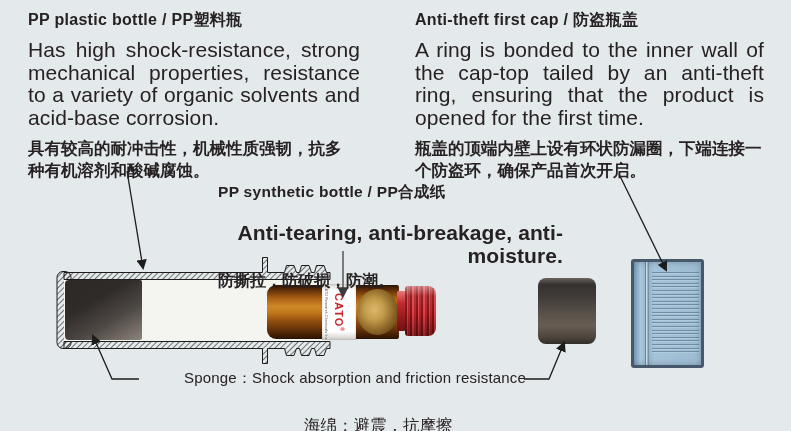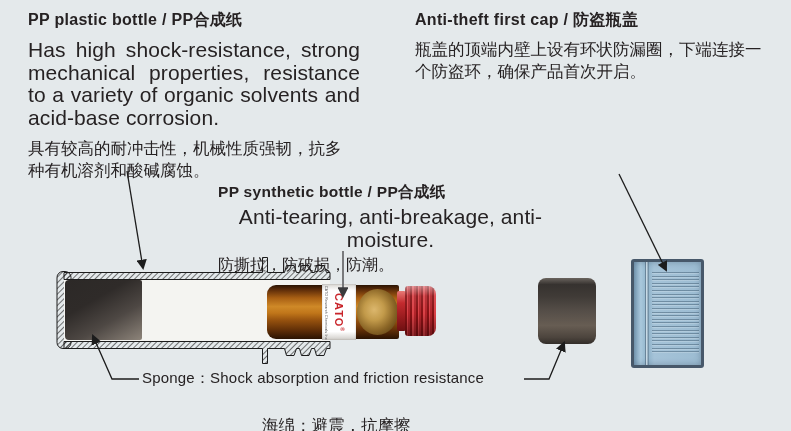--- a/index.html
+++ b/index.html
@@ -6,29 +6,29 @@
   .canvas{
     position:relative;width:791px;height:431px;overflow:hidden;
     background:#e4e9eb;
     font-family:"Liberation Sans","DejaVu Sans",sans-serif;
     color:#262223;
   }
   
   .blk{position:absolute;z-index:5;}
   .blk .h{font-size:16px;font-weight:bold;letter-spacing:.3px;line-height:20px;}
   .blk .en{margin-top:9px;font-size:21px;line-height:22.5px;text-align:justify;letter-spacing:.1px;}
-  .blk .zh{margin-top:8px;font-size:16.5px;line-height:22px;font-weight:400;}
+  .blk .zh{margin-top:8px;font-size:16.5px;line-height:22px;font-weight:700;}
   .blk-left{left:28px;top:10px;width:332px;}
   .blk-left .zh{width:322px;}
   .blk-right{left:415px;top:10px;width:349px;}
   .blk-mid{left:218px;top:182px;width:345px;}
   .blk-mid .h{font-size:15.5px;}
-  .blk-mid .en{margin-top:4px;text-align:center;}
+  .blk-mid .en{margin-top:20px;text-align:right;font-weight:bold;}
   .blk-mid .zh{margin-top:3px;font-size:16px;}
-  .cap-line{position:absolute;z-index:5;white-space:nowrap;}
+  .cap-line{position:absolute;z-index:5;white-space:nowrap;margin-left:42px;}
   .sponge-en{left:142px;top:369px;font-size:15px;letter-spacing:.2px;}
   .sponge-zh{left:262px;top:415px;font-size:16.5px;font-weight:500;}
   
   .part{position:absolute;z-index:2;}
   .sponge-in-tube{
     left:65px;top:280px;width:77px;height:60px;border-radius:4px 2px 2px 4px;
     background:linear-gradient(150deg,#2c2927 0%,#2f2b29 35%,#4e4844 65%,#8d847a 100%);
   }
   .vial-body{
     left:267px;top:285px;width:132px;height:54px;border-radius:9px 2px 2px 9px;
@@ -143,27 +143,28 @@
       </marker>
     </defs>
     <line x1="127" y1="171" x2="143" y2="268" stroke="#1c1c1c" stroke-width="1.3" marker-end="url(#ah)"></line>
     <line x1="343" y1="251" x2="343" y2="296" stroke="#6d6e71" stroke-width="1.8" marker-end="url(#ahg)"></line>
     <line x1="619" y1="174" x2="666" y2="270" stroke="#1c1c1c" stroke-width="1.3" marker-end="url(#ah)"></line>
     <polyline points="139,379 112,379 93,336" fill="none" stroke="#1c1c1c" stroke-width="1.3" marker-end="url(#ah)"></polyline>
     <polyline points="524,379 549,379 564,343" fill="none" stroke="#1c1c1c" stroke-width="1.3" marker-end="url(#ah)"></polyline>
   </svg>
 
   <div class="blk blk-left">
-    <div class="h">PP plastic bottle / PP合成纸</div>
+    <div class="h">PP plastic bottle / PP塑料瓶</div>
     <div class="en">Has high shock-resistance, strong mechanical properties, resistance to a variety of organic solvents and acid-base corrosion.</div>
     <div class="zh">具有较高的耐冲击性，机械性质强韧，抗多种有机溶剂和酸碱腐蚀。</div>
   </div>
 
   <div class="blk blk-right">
     <div class="h">Anti-theft first cap / 防盗瓶盖</div>
+    <div class="en">A ring is bonded to the inner wall of the cap-top tailed by an anti-theft ring, ensuring that the product is opened for the first time.</div>
     <div class="zh">瓶盖的顶端内壁上设有环状防漏圈，下端连接一个防盗环，确保产品首次开启。</div>
   </div>
 
   <div class="blk blk-mid">
     <div class="h">PP synthetic bottle / PP合成纸</div>
     <div class="en">Anti-tearing, anti-breakage, anti-moisture.</div>
     <div class="zh">防撕拉，防破损，防潮。</div>
   </div>
 
   <div class="cap-line sponge-en">Sponge：Shock absorption and friction resistance</div>

